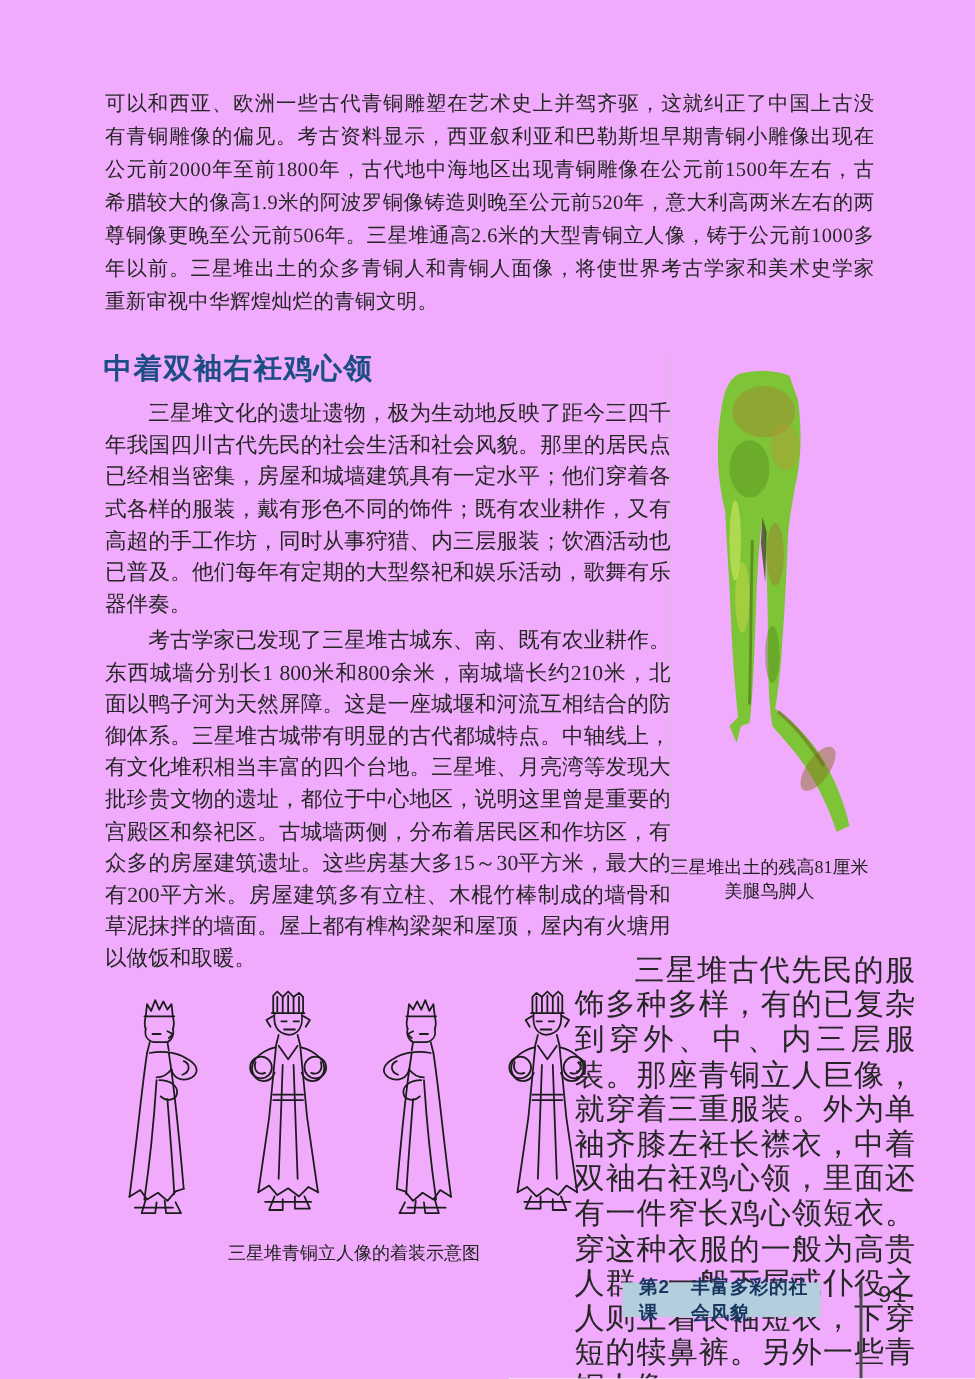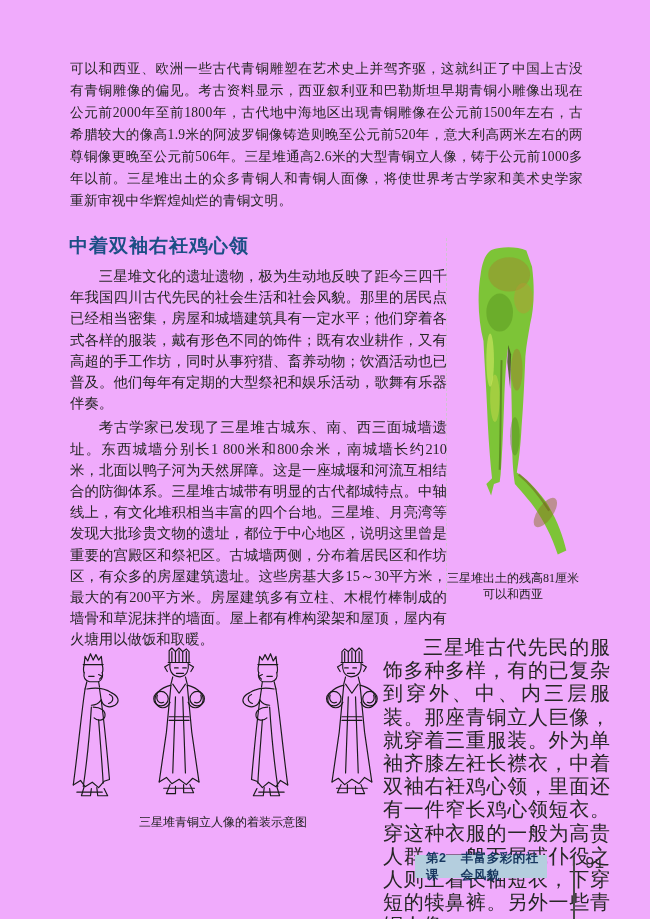--- a/index.html
+++ b/index.html
@@ -119,46 +119,46 @@
     </defs>
   </svg>
 
   <p class="para intro-para">可以和西亚、欧洲一些古代青铜雕塑在艺术史上并驾齐驱，这就纠正了中国上古没有青铜雕像的偏见。考古资料显示，西亚叙利亚和巴勒斯坦早期青铜小雕像出现在公元前2000年至前1800年，古代地中海地区出现青铜雕像在公元前1500年左右，古希腊较大的像高1.9米的阿波罗铜像铸造则晚至公元前520年，意大利高两米左右的两尊铜像更晚至公元前506年。三星堆通高2.6米的大型青铜立人像，铸于公元前1000多年以前。三星堆出土的众多青铜人和青铜人面像，将使世界考古学家和美术史学家重新审视中华辉煌灿烂的青铜文明。</p>
 
   <h2 class="section-heading">中着双袖右衽鸡心领</h2>
 
   <div class="dashed-sep"></div>
 
   <div class="left-col">
-    <p class="para">三星堆文化的遗址遗物，极为生动地反映了距今三四千年我国四川古代先民的社会生活和社会风貌。那里的居民点已经相当密集，房屋和城墙建筑具有一定水平；他们穿着各式各样的服装，戴有形色不同的饰件；既有农业耕作，又有高超的手工作坊，同时从事狩猎、畜养动物；饮酒活动也已普及。他们每年有定期的大型祭祀和娱乐活动，歌舞有乐器伴奏。</p>
-    <p class="para">考古学家已发现了三星堆古城东、南、西三面城墙遗址。东西城墙分别长1 800米和800余米，南城墙长约210米，北面以鸭子河为天然屏障。这是一座城堰和河流互相结合的防御体系。三星堆古城带有明显的古代都城特点。中轴线上，有文化堆积相当丰富的四个台地。三星堆、月亮湾等发现大批珍贵文物的遗址，都位于中心地区，说明这里曾是重要的宫殿区和祭祀区。古城墙两侧，分布着居民区和作坊区，有众多的房屋建筑遗址。这些房基大多15～30平方米，最大的有200平方米。房屋建筑多有立柱、木棍竹棒制成的墙骨和草泥抹拌的墙面。屋上都有榫构梁架和屋顶，屋内有火塘用以做饭和取暖。</p>
+    <p class="para">三星堆文化的遗址遗物，极为生动地反映了距今三四千年我国四川古代先民的社会生活和社会风貌。那里的居民点已经相当密集，房屋和城墙建筑具有一定水平；他们穿着各式各样的服装，戴有形色不同的饰件；既有农业耕作，又有高超的手工作坊，同时从事狩猎、内三层服装；饮酒活动也已普及。他们每年有定期的大型祭祀和娱乐活动，歌舞有乐器伴奏。</p>
+    <p class="para">考古学家已发现了三星堆古城东、南、既有农业耕作。东西城墙分别长1 800米和800余米，南城墙长约210米，北面以鸭子河为天然屏障。这是一座城堰和河流互相结合的防御体系。三星堆古城带有明显的古代都城特点。中轴线上，有文化堆积相当丰富的四个台地。三星堆、月亮湾等发现大批珍贵文物的遗址，都位于中心地区，说明这里曾是重要的宫殿区和祭祀区。古城墙两侧，分布着居民区和作坊区，有众多的房屋建筑遗址。这些房基大多15～30平方米，最大的有200平方米。房屋建筑多有立柱、木棍竹棒制成的墙骨和草泥抹拌的墙面。屋上都有榫构梁架和屋顶，屋内有火塘用以做饭和取暖。</p>
   </div>
 
   <figure class="statue-figure" style="margin:0">
     <svg width="160" height="326" viewBox="0 0 168 330">
       <path fill="#7dc437" d="M62,4 C70,1 88,0 98,5 L104,22 C107,45 106,66 102,82 C100,94 98,104 97,116 C96,140 95,165 93,190 C92,210 90,226 88,238 C96,243 108,254 118,268 C128,283 136,302 140,320 L131,324 C124,303 114,284 103,270 C96,261 90,255 86,250 C84,238 83,220 83,200 C83,170 82,140 81,115 L79,106 C77,118 76,135 75,155 C74,185 73,215 71,240 L70,248 L64,250 L61,262 L56,250 L62,244 C60,225 58,200 57,175 C56,148 54,122 53,100 C48,80 46,55 50,30 C52,15 56,7 62,4 Z"></path>
       <ellipse cx="80" cy="30" rx="22" ry="18" fill="#a08a2e" opacity="0.5"></ellipse>
       <ellipse cx="70" cy="70" rx="14" ry="20" fill="#5d9b22" opacity="0.55"></ellipse>
       <ellipse cx="95" cy="55" rx="10" ry="16" fill="#b89a36" opacity="0.45"></ellipse>
       <ellipse cx="88" cy="130" rx="6" ry="22" fill="#9c7f2e" opacity="0.5"></ellipse>
       <ellipse cx="65" cy="160" rx="5" ry="25" fill="#c8d84a" opacity="0.5"></ellipse>
       <ellipse cx="86" cy="200" rx="5" ry="20" fill="#558f1d" opacity="0.5"></ellipse>
       <ellipse cx="118" cy="280" rx="8" ry="18" fill="#8a7426" opacity="0.5" transform="rotate(35 118 280)"></ellipse>
       <ellipse cx="60" cy="120" rx="4" ry="28" fill="#d8ec66" opacity="0.55"></ellipse>
       <path d="M79,104 L82,114 L81,150 L78,122 Z" fill="#37500f" opacity="0.8"></path>
       <path d="M72,120 C71,160 71,200 70,235" stroke="#4a6b16" stroke-width="2" fill="none" opacity="0.6"></path>
       <path d="M90,240 C100,248 112,262 122,278" stroke="#6d5a1d" stroke-width="2.5" fill="none" opacity="0.5"></path>
     </svg>
     <figcaption class="fig-caption statue-caption">
       <div>三星堆出土的残高81厘米</div>
-      <div>可以和西亚</div>
+      <div>美腿鸟脚人</div>
     </figcaption>
   </figure>
 
-  <figure class="drawings-block" style="margin:0">
+  <figure class="drawings-block" style="margin:13px">
     <div class="drawings-row">
       <svg width="76" height="162" viewBox="0 0 84 172">
           <use href="#fig-side"></use>
         </svg>
       <svg width="76" height="168" viewBox="0 0 84 172">
           <use href="#fig-front"></use>
         </svg>
       <svg width="76" height="162" viewBox="0 0 84 172">
           <use href="#fig-side" transform="translate(84,0) scale(-1,1)"></use>
         </svg>

